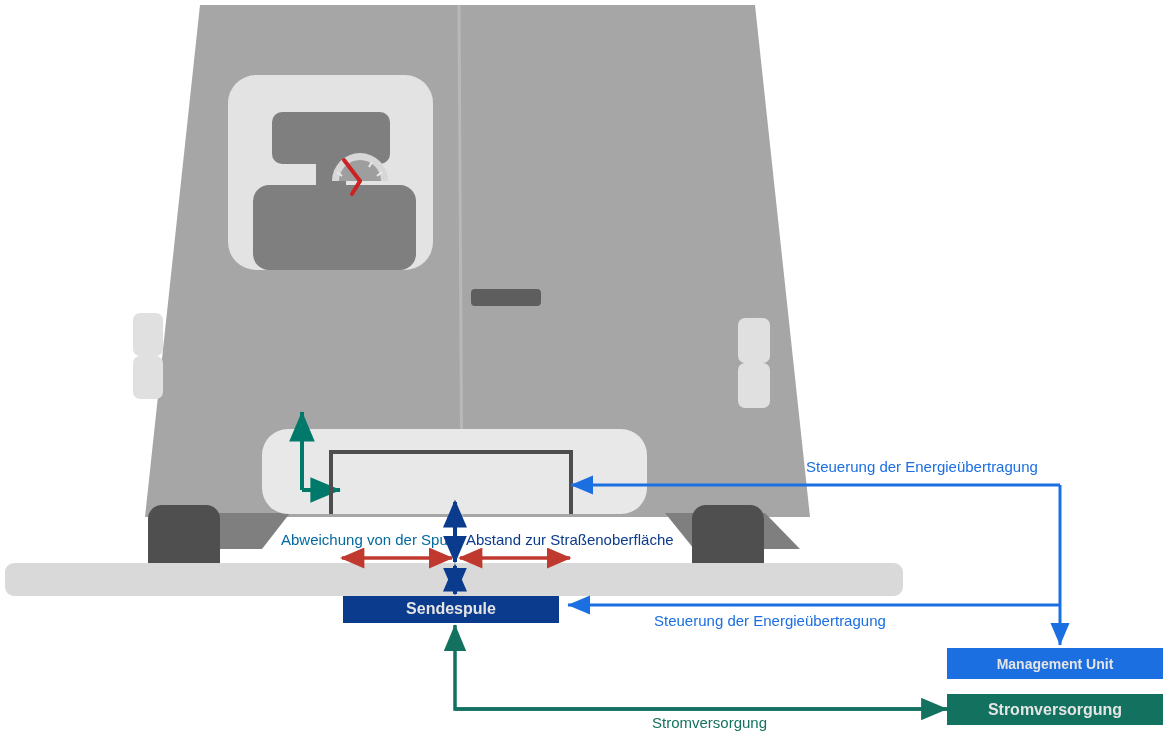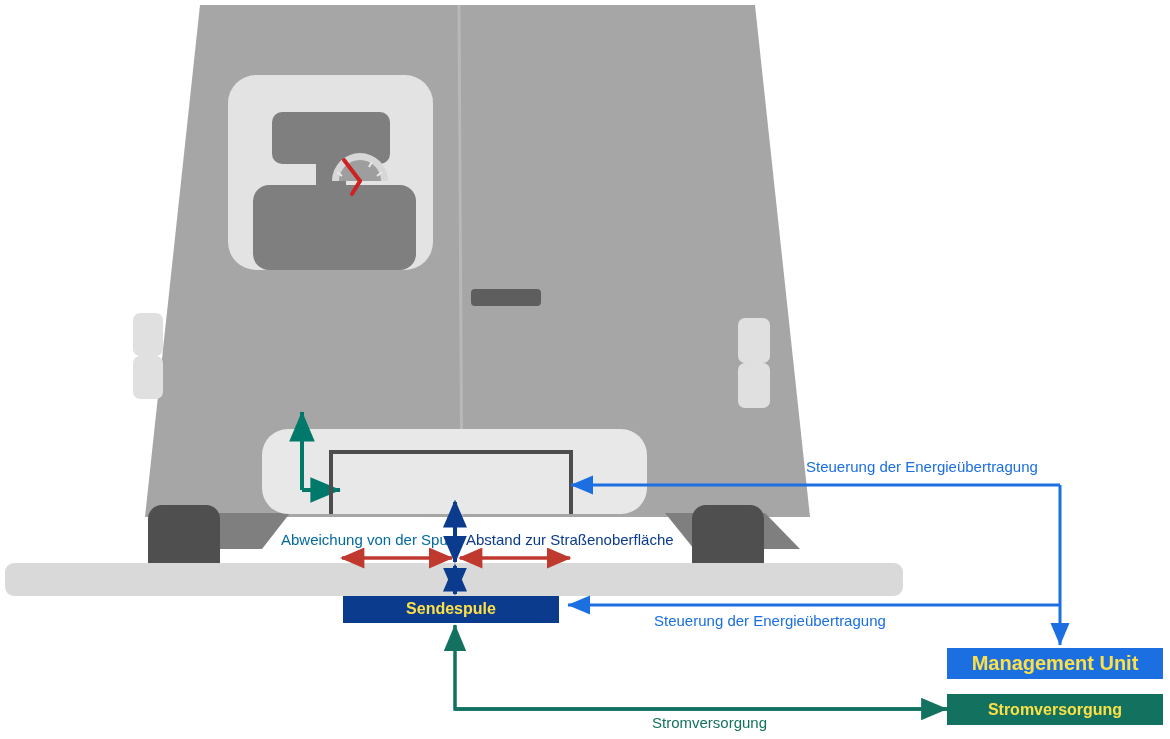--- a/index.html
+++ b/index.html
@@ -4,21 +4,21 @@
 <style>
   html,body{margin:0;padding:0;background:#ffffff;}
   body{
     width:1170px;height:739px;overflow:hidden;
     font-family:"Liberation Sans","DejaVu Sans",sans-serif;
     position:relative;
   }
   #stage{position:absolute;left:0;top:0;width:1170px;height:739px;}
   .lbl{position:absolute;white-space:nowrap;text-align:right;}
   .box{position:absolute;display:flex;align-items:center;justify-content:center;
-       color:#fde047;font-weight:600;}
+       color:#e5e5e5;font-weight:600;}
   svg{position:absolute;left:0;top:0;}
   .svg-base{z-index:1;}
   .svg-top{z-index:5;}
   .layer-boxes{z-index:6;}
   .layer-labels{z-index:7;}
 </style>
 </head>
 <body>
 
 <div id="stage">
@@ -119,21 +119,21 @@
     <path d="M455 709 L947 709" fill="none" stroke="#13725f" stroke-width="3.5" marker-end="url(#ah-tealdark)"></path>
   </svg>
 
   <div class="layer-boxes">
     <div class="box" style="left:193px;top:386px;width:217px;height:25px;background:#00786a;font-size:16px;">Batterie</div>
 
     <div class="box" style="left:343px;top:476px;width:216px;height:25px;background:#0b3b8c;font-size:16px;">Empfänger</div>
 
     <div class="box" style="left:343px;top:595px;width:216px;height:28px;background:#0b3b8c;font-size:16px;">Sendespule</div>
 
-    <div class="box" style="left:947px;top:648px;width:216px;height:31px;background:#1b6fe0;font-size:20px;">Management Unit</div>
+    <div class="box" style="left:947px;top:648px;width:216px;height:31px;background:#1b6fe0;font-size:14px;">Management Unit</div>
 
     <div class="box" style="left:947px;top:694px;width:216px;height:31px;background:#13725f;font-size:16px;">Stromversorgung</div>
   </div>
 
   <div class="layer-labels">
     <div class="lbl" style="left:388px;top:153px;font-size:15px;color:#c0392f;">Geschwindigkeit</div>
 
     <div class="lbl" style="left:206px;top:364px;font-size:15px;color:#00786a;">Größe der Batterie</div>
 
     <div class="lbl" style="left:228px;top:435px;font-size:15px;color:#00786a;">Energie-</div>

